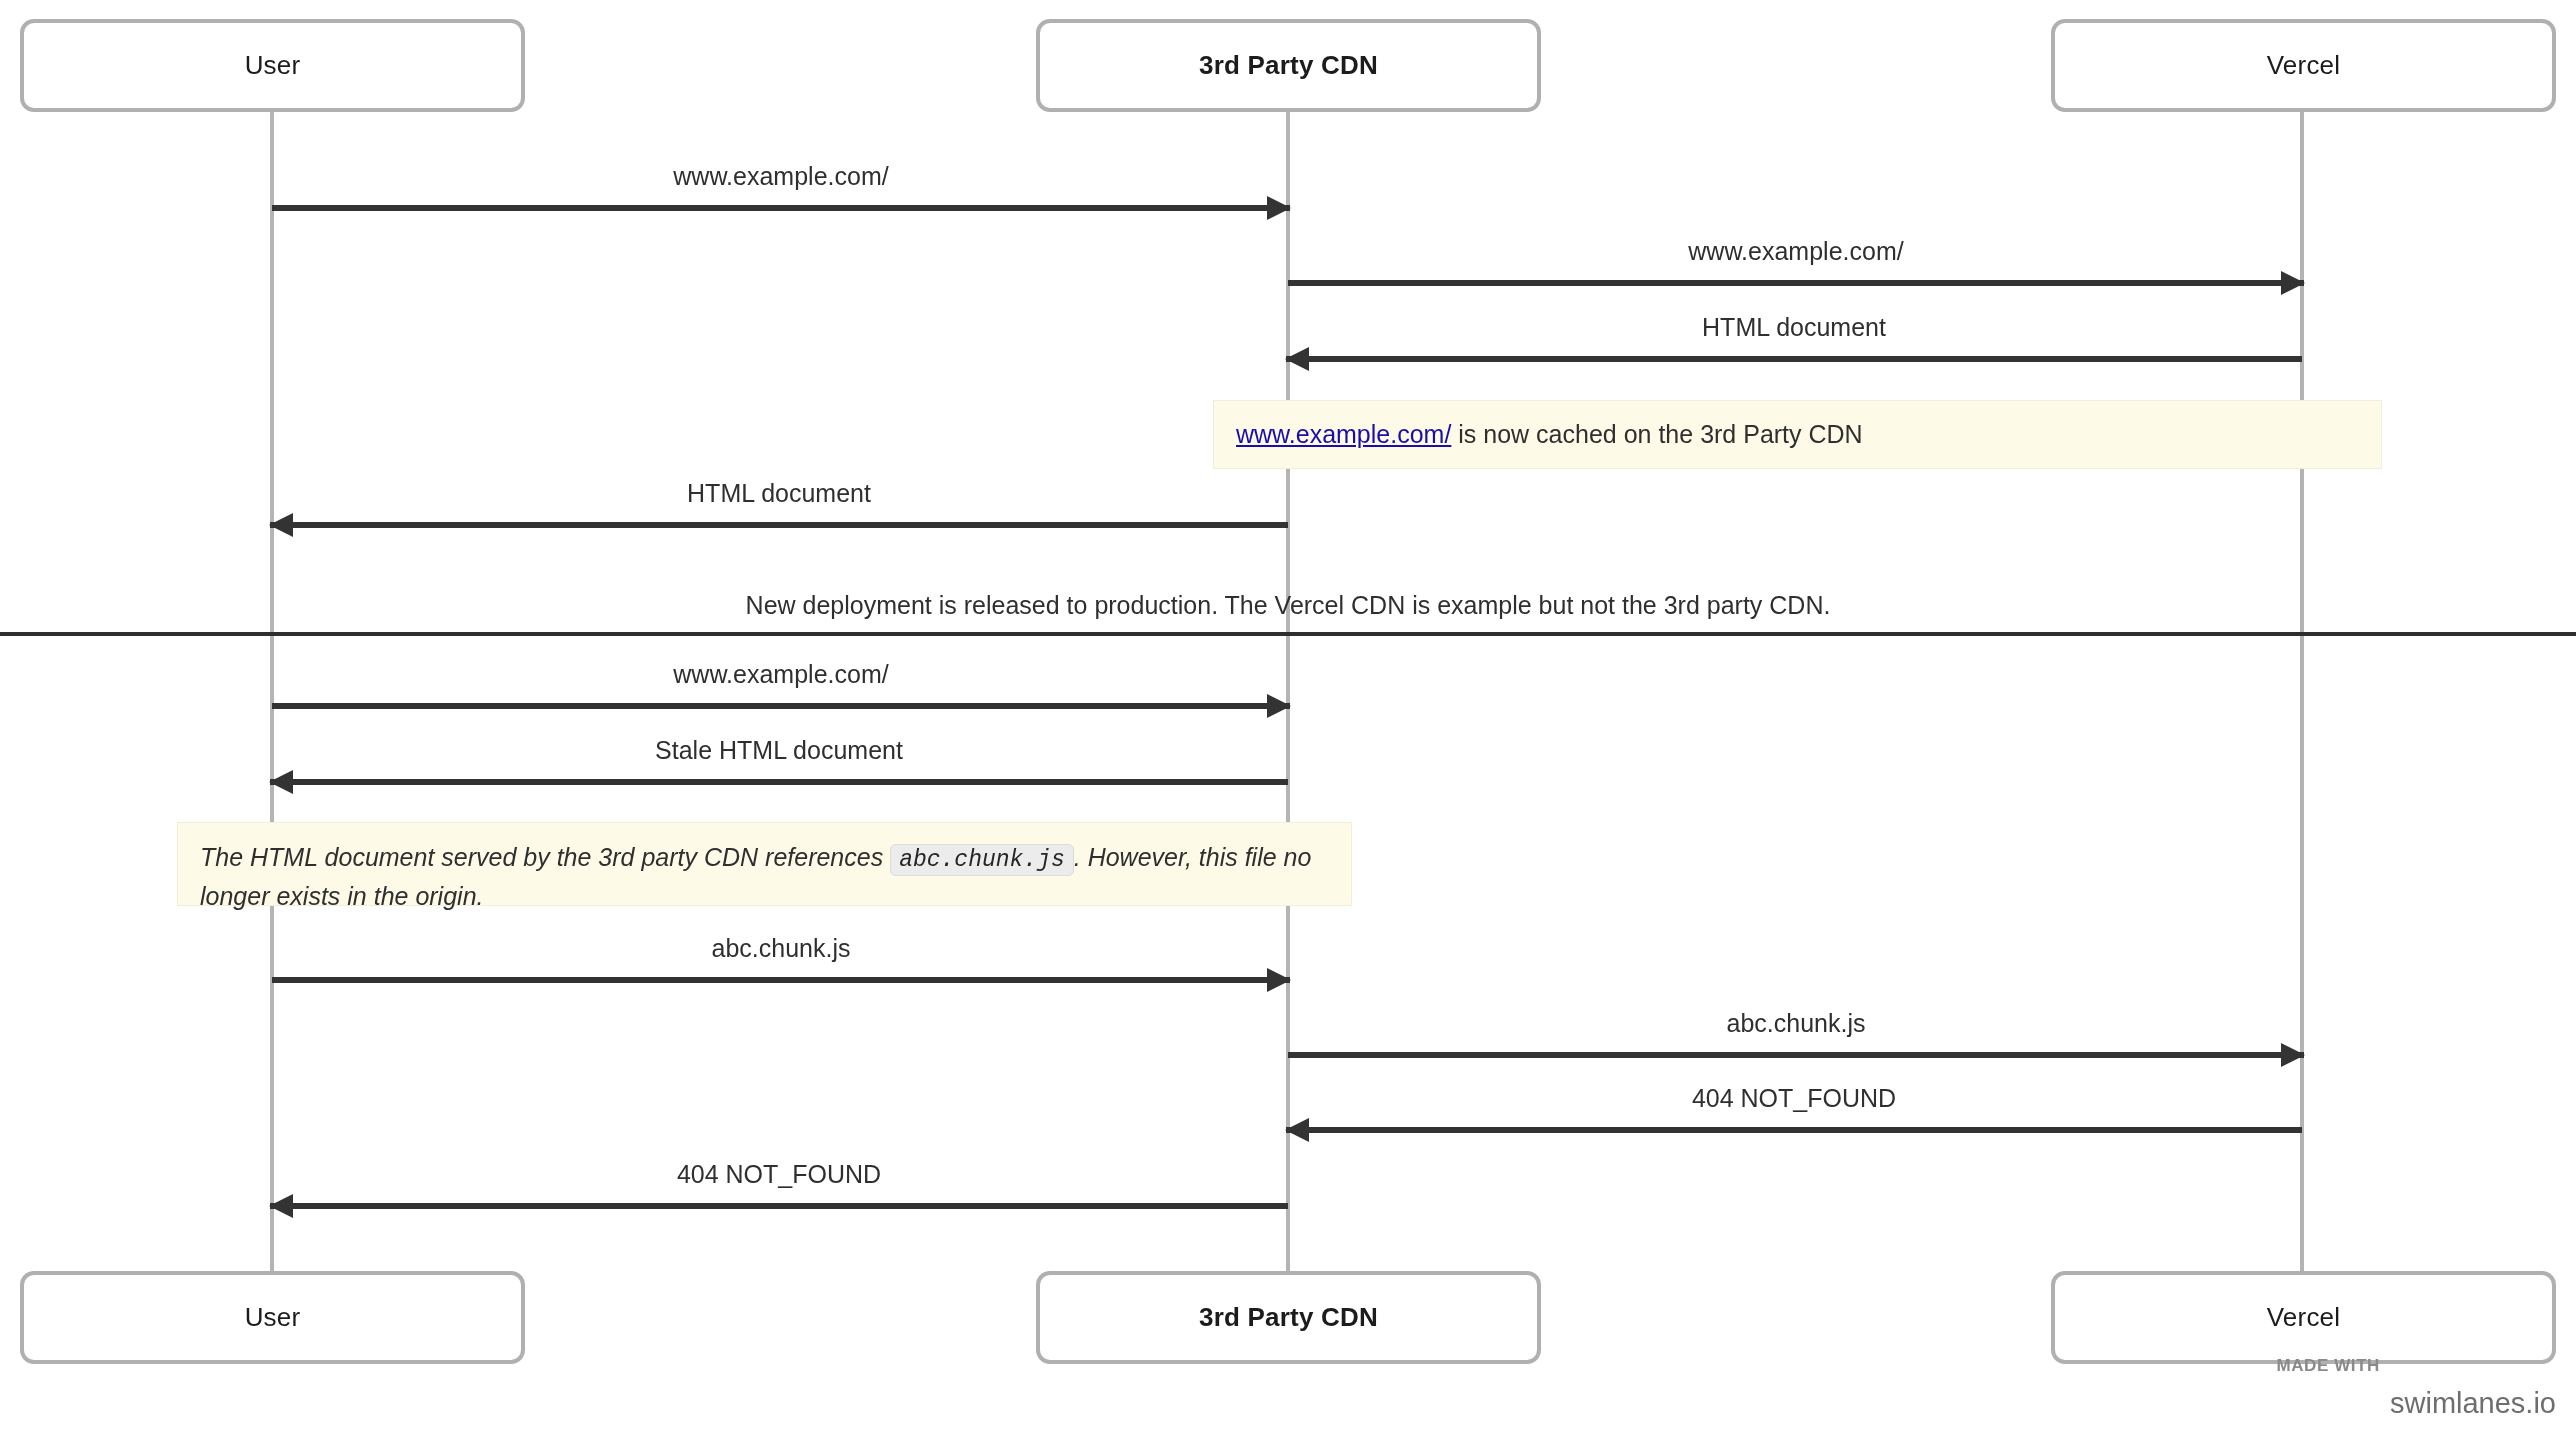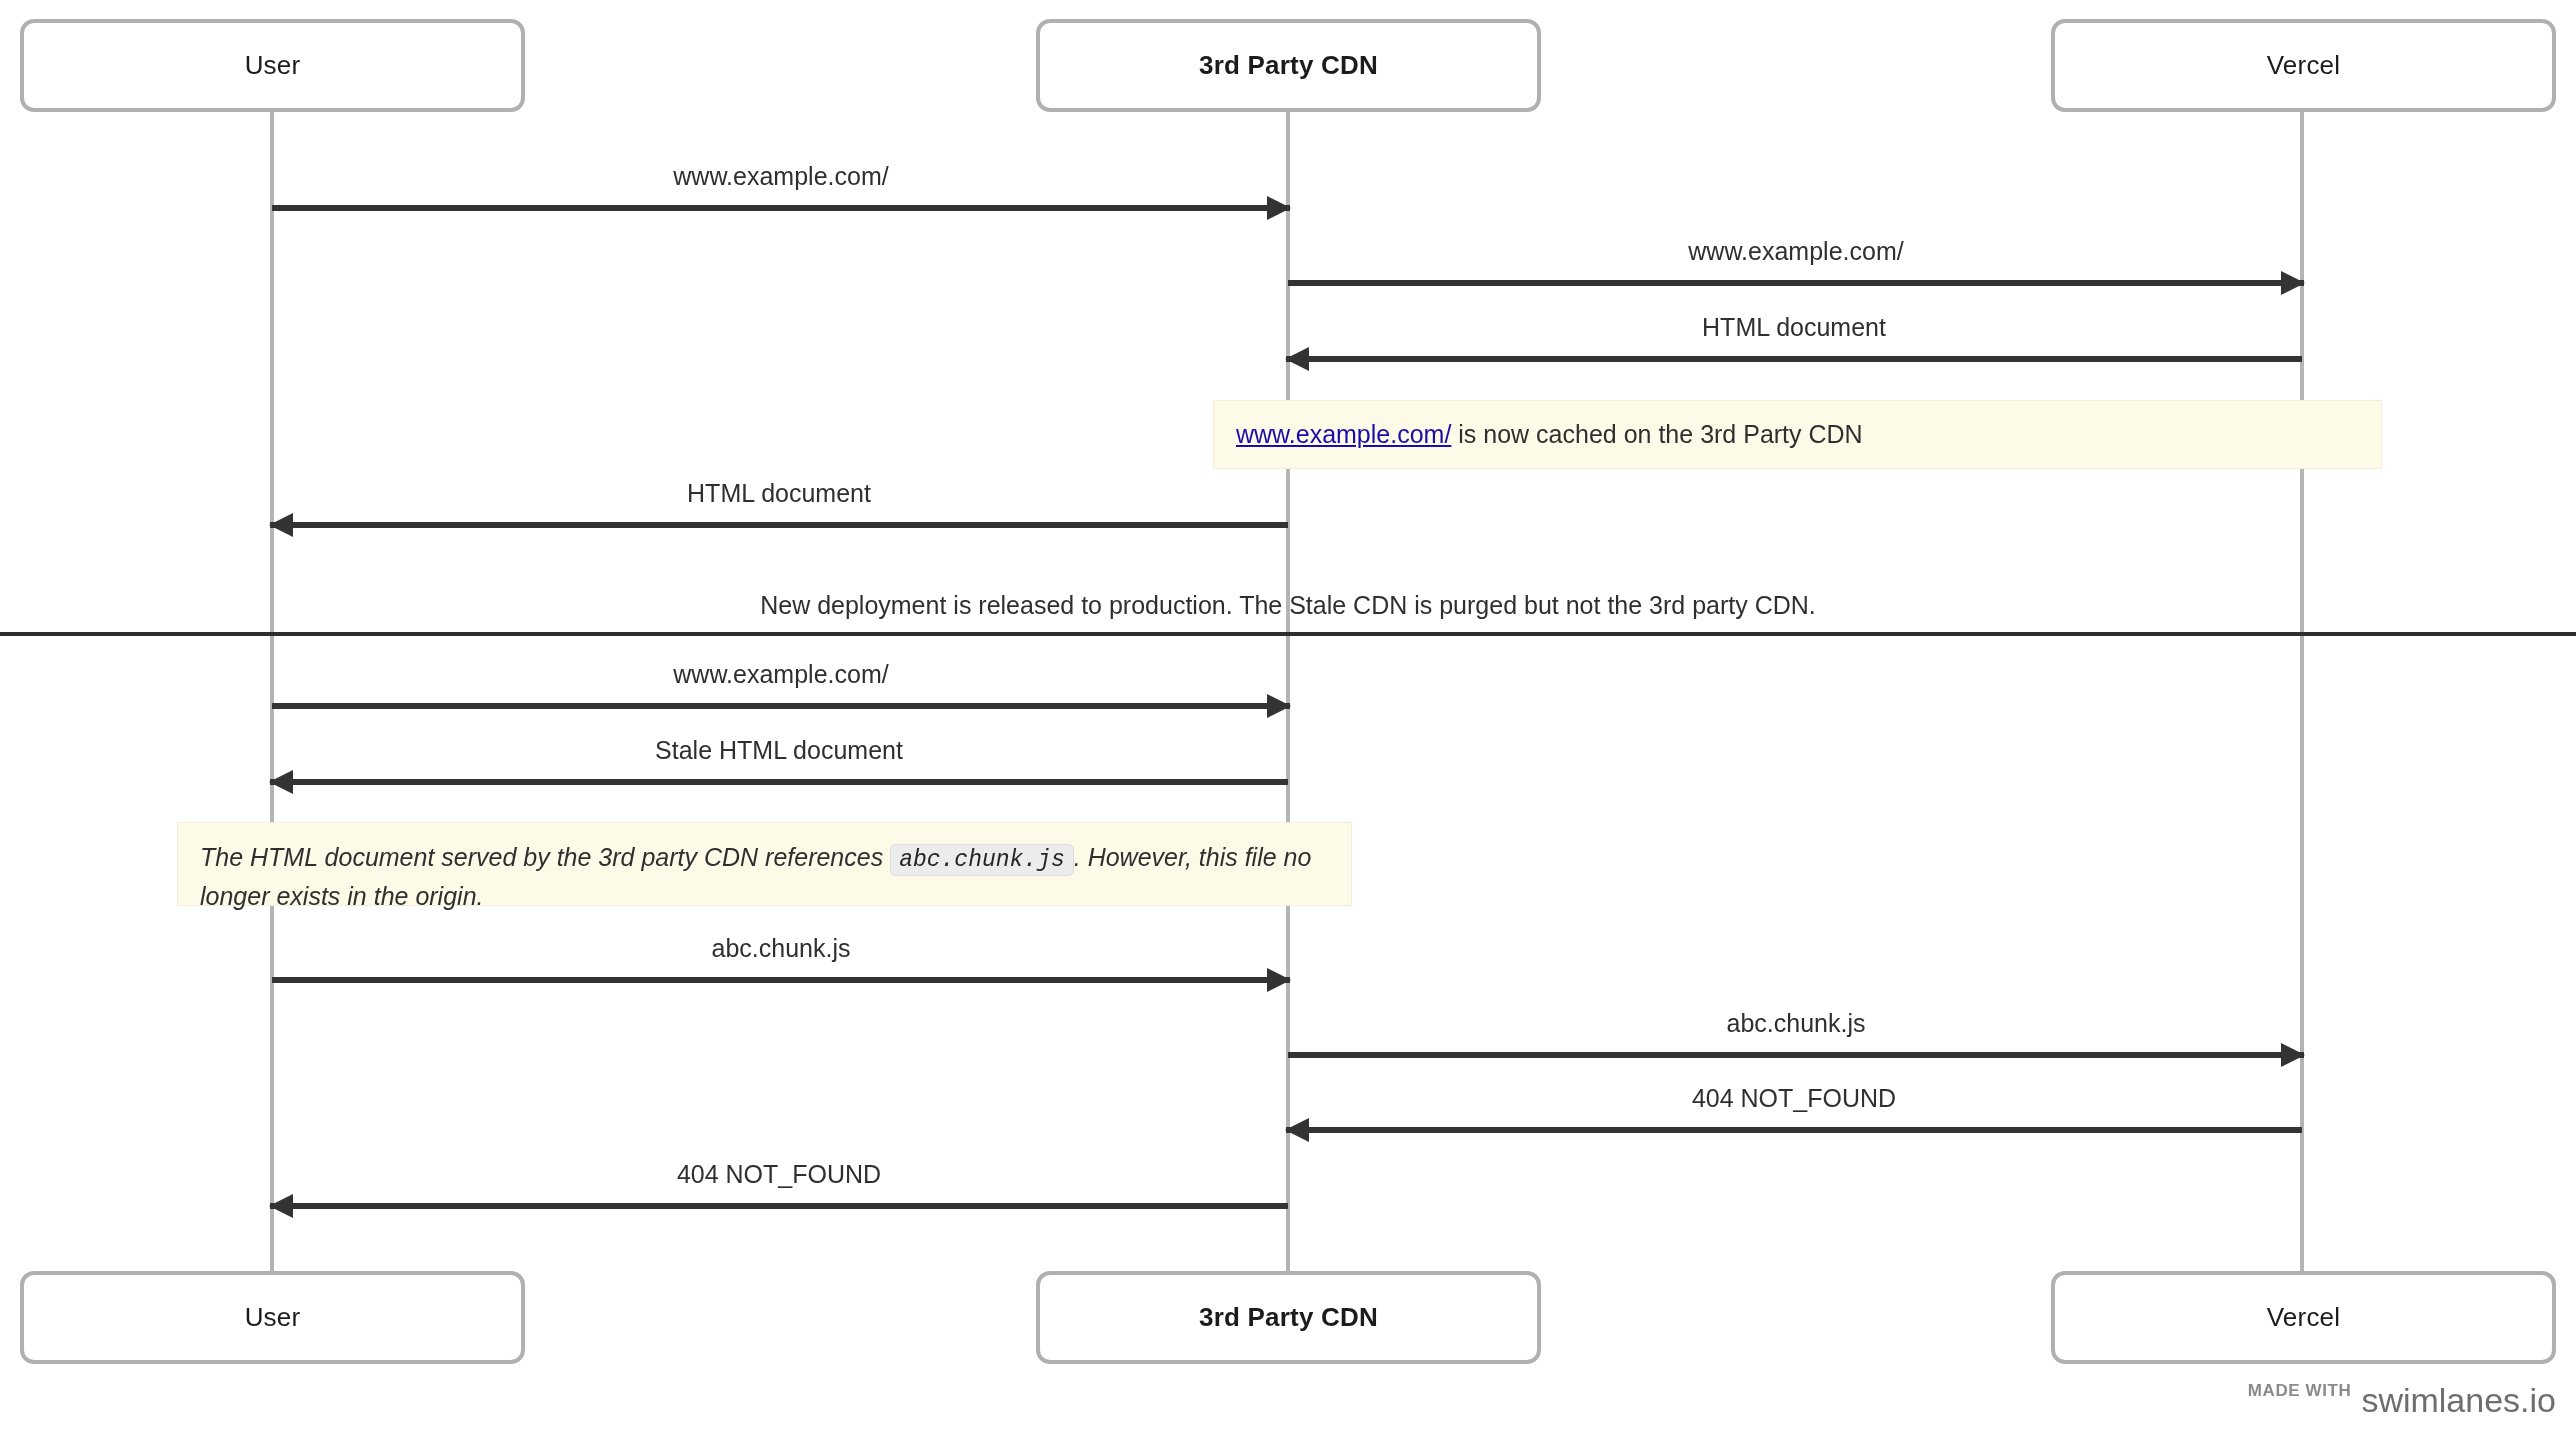--- a/index.html
+++ b/index.html
@@ -149,22 +149,23 @@
     gap: 10px;
     z-index: 7;
   }
   .watermark .made {
     font-size: 17px;
     font-weight: bold;
     letter-spacing: 0.6px;
     color: #8a8a8a;
   }
   .watermark .brand {
-    font-size: 34px;
+    font-size: 29px;
     color: #6e6e6e;
+    margin-top: 31px;
   }
 </style>
 </head>
 <body>
 
 <div id="canvas">
 
   <div class="lifeline" style="left:270px; top:112px; height:1159px;"></div>
   <div class="lifeline" style="left:1286px; top:112px; height:1159px;"></div>
   <div class="lifeline" style="left:2300px; top:112px; height:1159px;"></div>
@@ -201,21 +202,21 @@
     <span><a href="#">www.example.com/</a><span> is now cached on the 3rd Party CDN</span></span>
   </div>
 
   <div class="msg to-left" style="left:270px; top:522px; width:1018px;">
     <span class="label">HTML document</span>
     <span class="line"></span>
     <span class="head"></span>
   </div>
 
   <div class="divider" style="top:632px;">
-    <span class="dlabel">New deployment is released to production. The Stale CDN is purged but not the 3rd party CDN.</span>
+    <span class="dlabel">New deployment is released to production. The Vercel CDN is example but not the 3rd party CDN.</span>
     <span class="rule"></span>
   </div>
 
   <div class="msg to-right" style="left:272px; top:703px; width:1018px;">
     <span class="label">www.example.com/</span>
     <span class="line"></span>
     <span class="head"></span>
   </div>
 
   <div class="msg to-left" style="left:270px; top:779px; width:1018px;">

